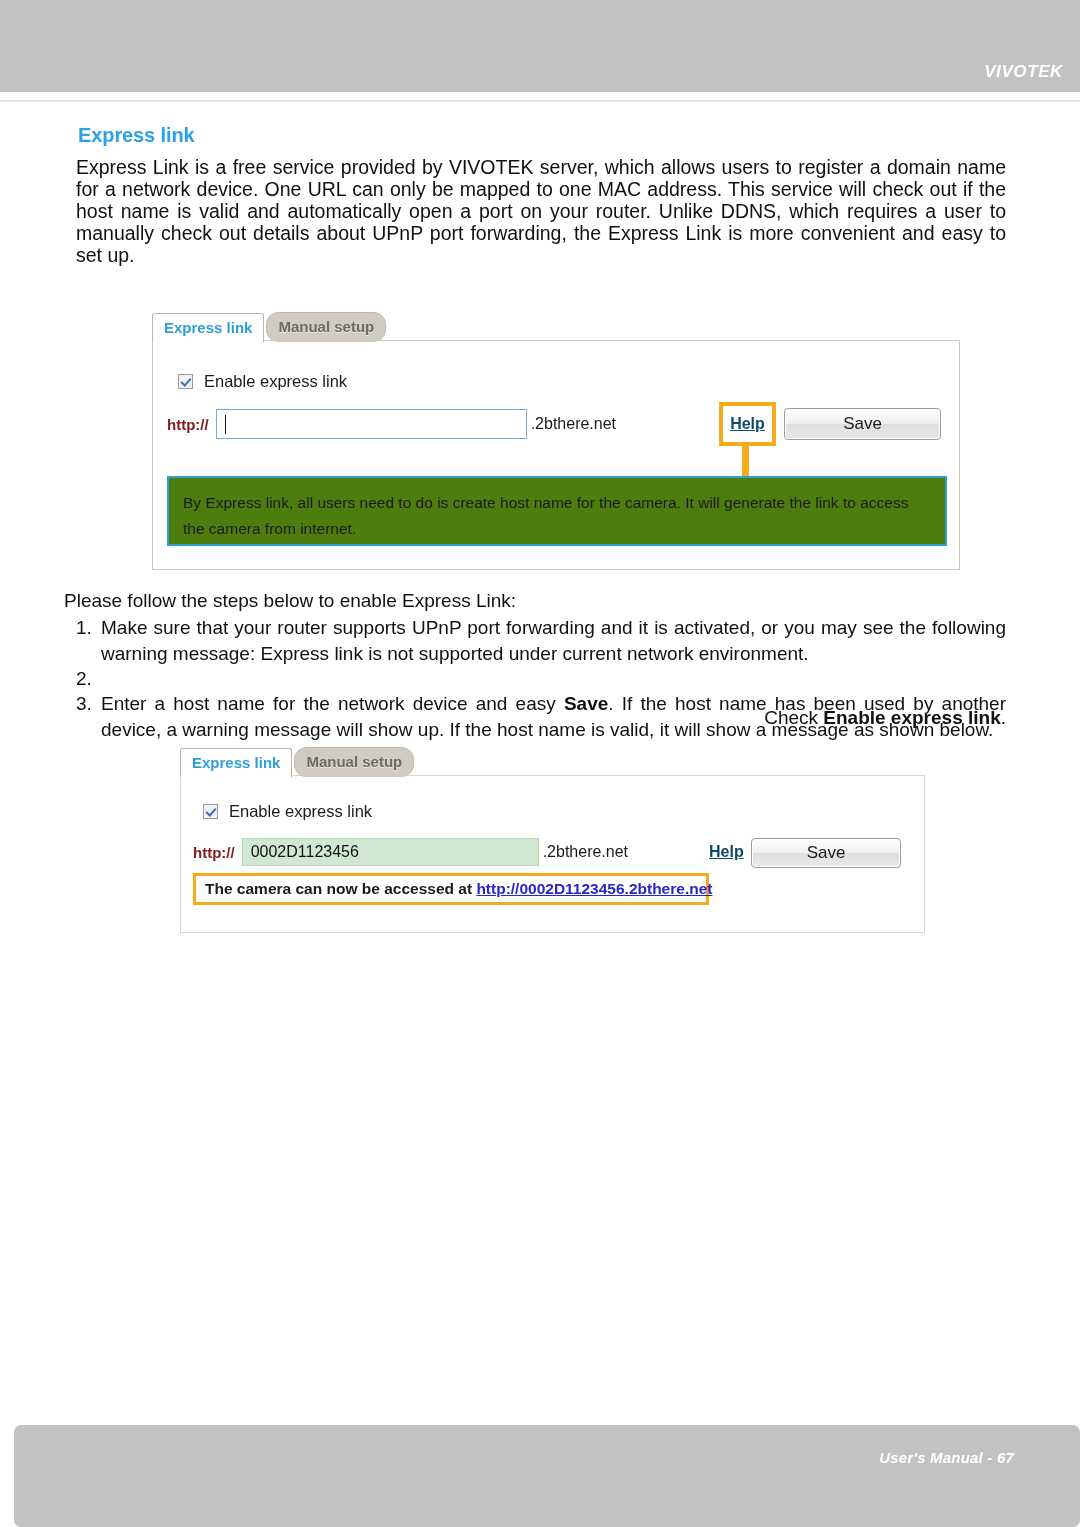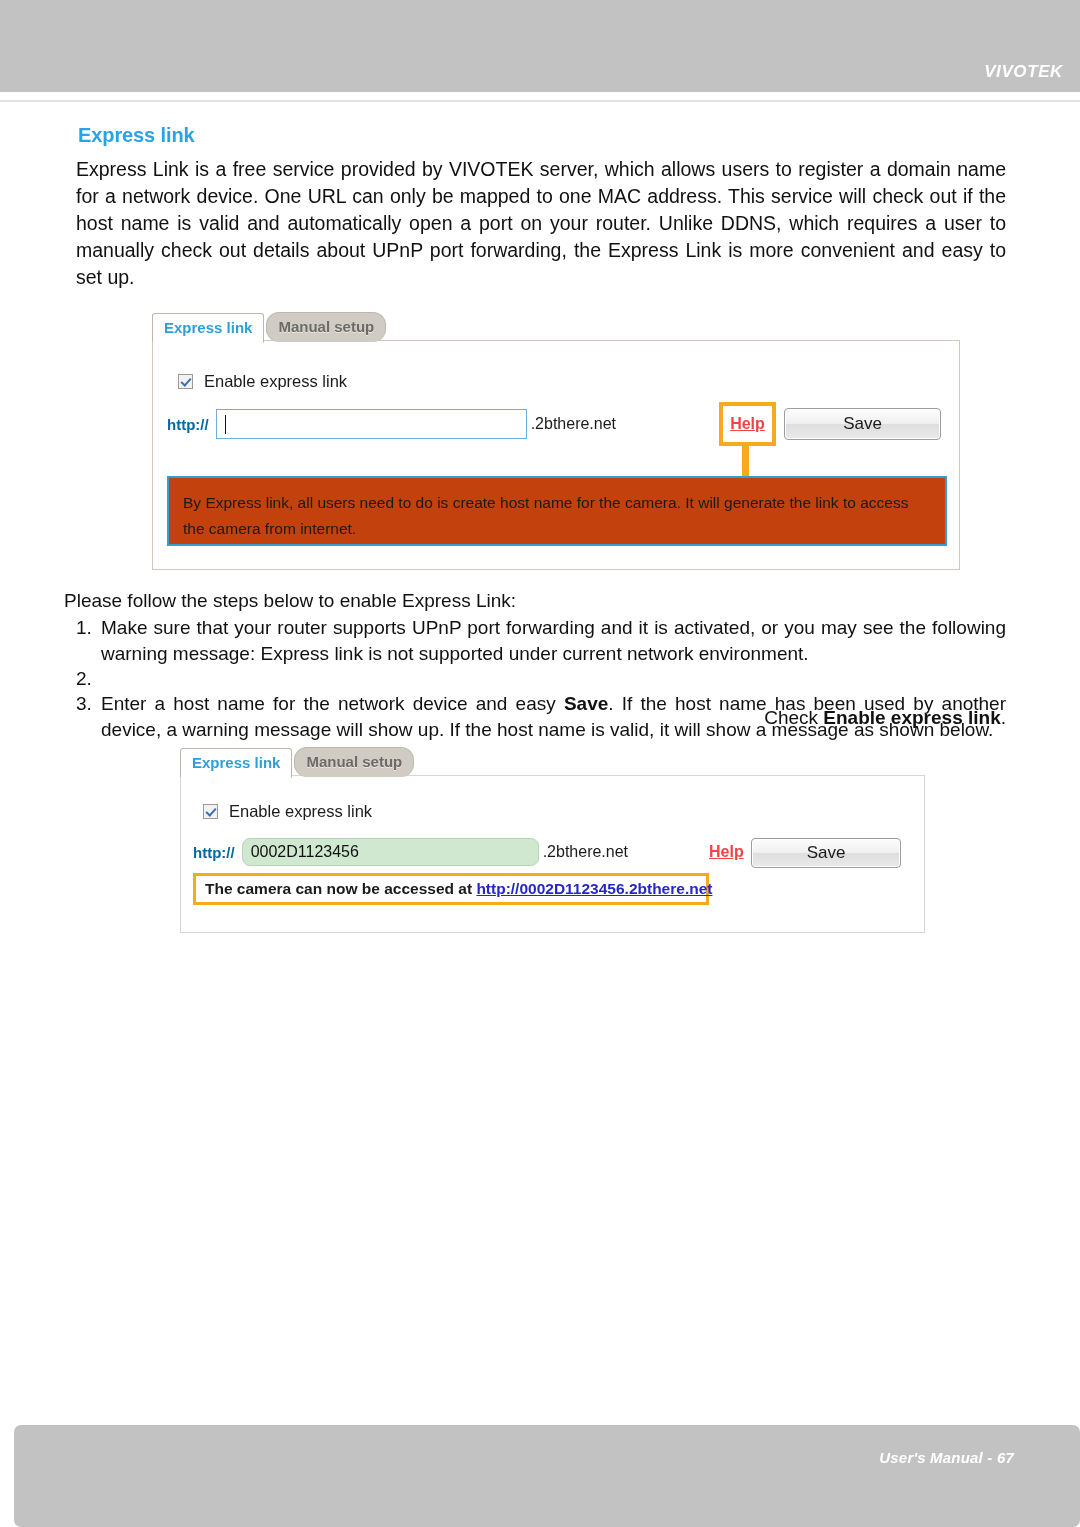--- a/index.html
+++ b/index.html
@@ -61,21 +61,21 @@
     color: #29a3e3;
     letter-spacing: -0.1px;
   }
 
   .intro-para {
     position: absolute;
     left: 76px;
     top: 56px;
     width: 930px;
     font-size: 19.5px;
-    line-height: 27px;
+    line-height: 22px;
     color: #111111;
     text-align: justify;
     text-justify: inter-word;
   }
 
   
   .ui-panel {
     position: absolute;
     background: #ffffff;
     border: 1px solid #d5cfc2;
@@ -165,21 +165,21 @@
   }
 
   
   .url-row {
     position: absolute;
     display: flex;
     align-items: center;
   }
   .proto {
     font-size: 15px;
-    color: #0369a1;
+    color: #7f1d1d;
     font-weight: bold;
   }
   .host-input {
     box-sizing: border-box;
     margin-left: 7px;
     font-size: 16px;
     color: #111111;
     display: flex;
     align-items: center;
     padding-left: 8px;
@@ -200,21 +200,21 @@
   .suffix {
     margin-left: 4px;
     font-size: 16px;
     color: #1b1b1b;
   }
 
   
   .help-link {
     font-size: 16px;
     font-weight: bold;
-    color: #ef4444;
+    color: #0c4a6e;
     text-decoration: underline;
     white-space: nowrap;
   }
   .help-hl {
     position: absolute;
     border: 4px solid #f5ab1c;
     box-sizing: border-box;
     background: #ffffff;
     display: flex;
     align-items: center;
@@ -239,21 +239,21 @@
     display: flex;
     align-items: center;
     justify-content: center;
     box-shadow: inset 0 0 0 1px #ffffff;
   }
 
   
   .info-box {
     position: absolute;
     box-sizing: border-box;
-    background: #c2410c;
+    background: #4d7c0f;
     border: 2px solid #2f9fd6;
     padding: 12px 14px 0 14px;
   }
   .info-text {
     font-size: 15.5px;
     line-height: 26px;
     color: #1b1b1b;
   }
 
   
@@ -405,21 +405,21 @@
       <div class="tab inactive">Manual setup</div>
     </div>
 
     <div class="cb-row" style="left:22px; top:26px;">
       <span class="cbox"></span>
       <span class="cb-label">Enable express link</span>
     </div>
 
     <div class="url-row" style="left:12px; top:62px;">
       <span class="proto">http://</span>
-      <span class="host-input filled" style="width:297px; height:28px;border-radius:8px;">0002D1123456</span>
+      <span class="host-input filled" style="width:297px; height:28px;">0002D1123456</span>
       <span class="suffix">.2bthere.net</span>
     </div>
 
     <div class="help-plain" style="left:528px; top:67px;">
       <span class="help-link">Help</span>
     </div>
 
     <div class="btn-save" style="left:570px; top:62px; width:150px; height:30px;">Save</div>
 
     <div class="success-box" style="left:12px; top:97px; width:516px; height:32px;">

